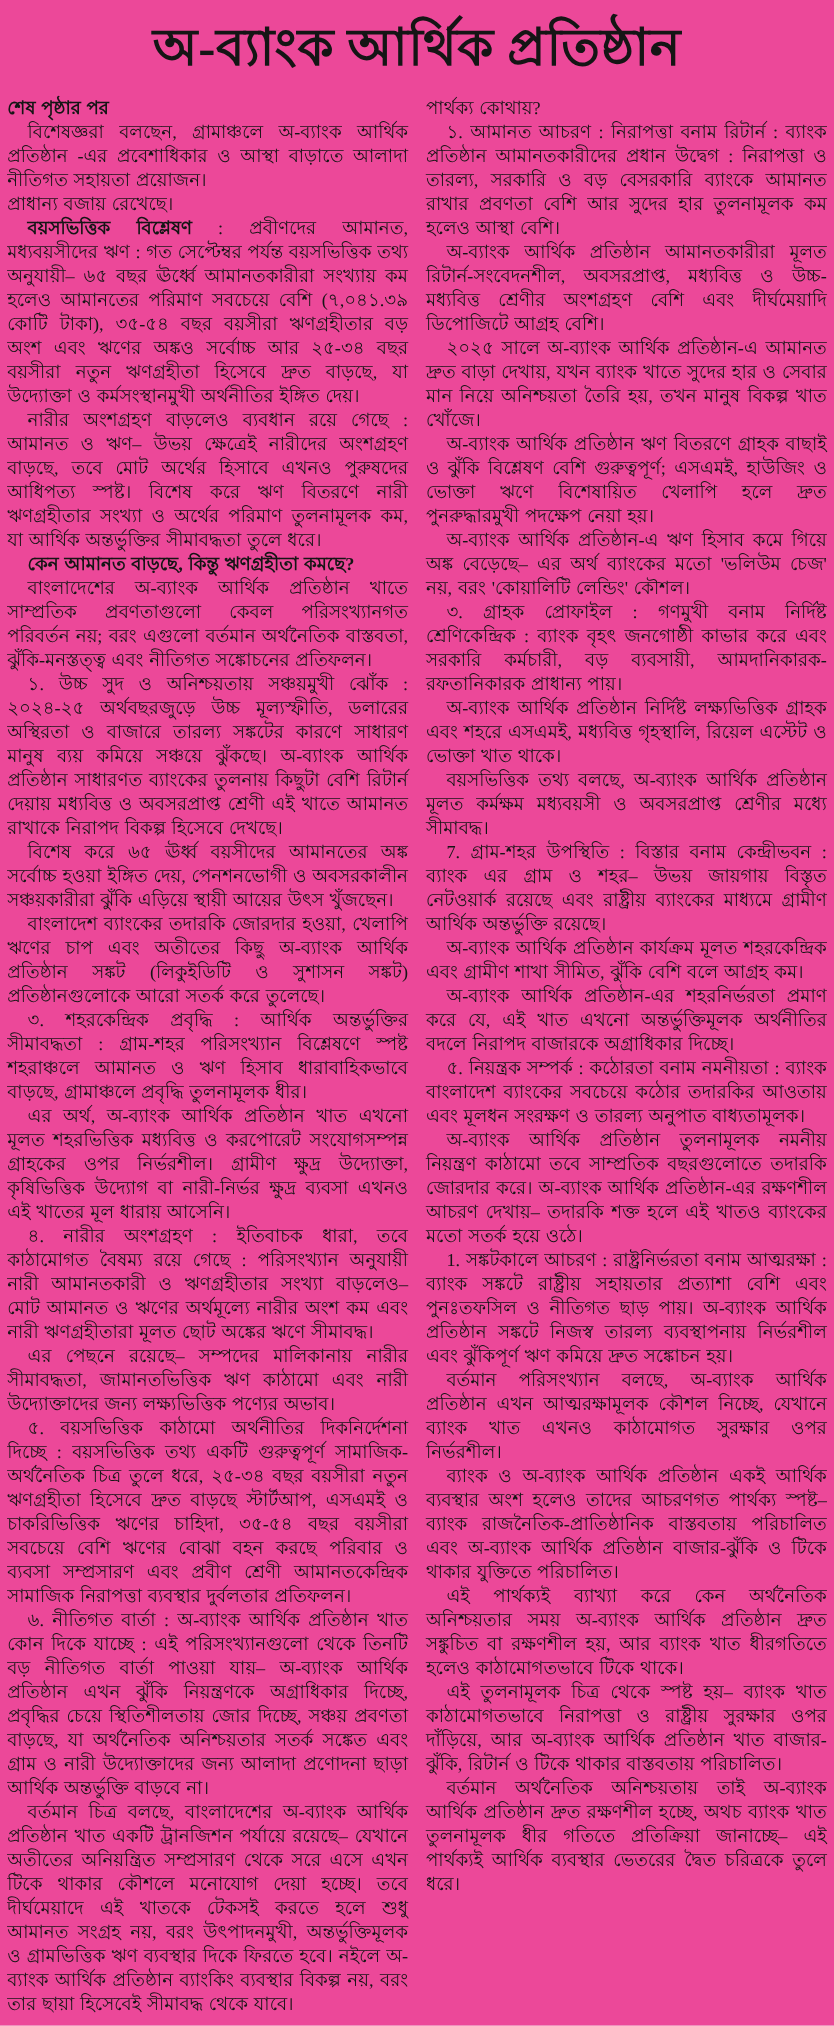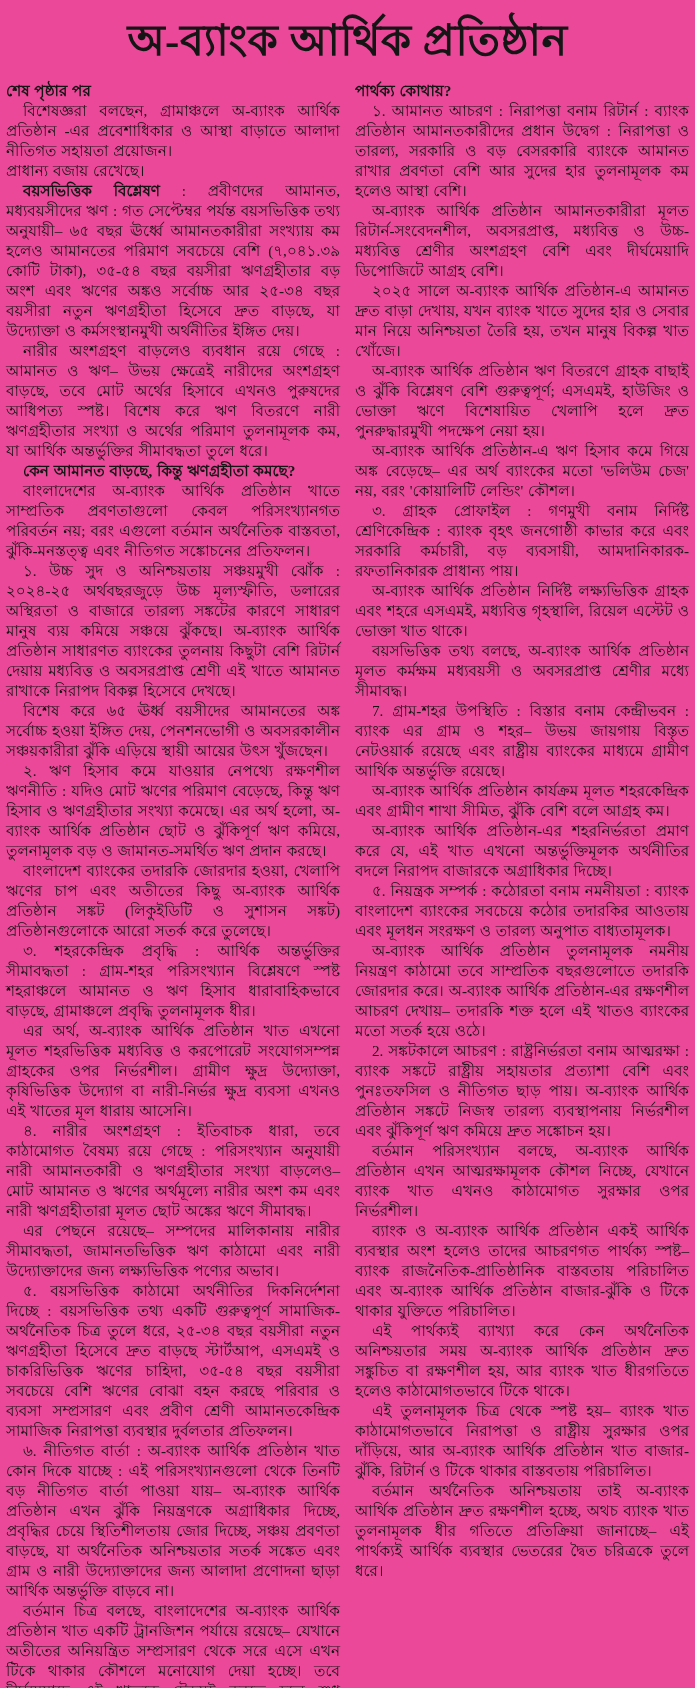--- a/index.html
+++ b/index.html
@@ -34,39 +34,38 @@
     flex: 1 1 0;
     text-align: justify;
     font-size: 15.2px;
     line-height: 20px;
     word-spacing: 1px;
   }
   .para { margin: 0; text-indent: 17px; }
   .para.flush { text-indent: 0; }
   .para.continued { text-indent: 0; font-weight: bold; }
   .para.heading { font-weight: bold; }
-  .para.heading-flush { font-weight: bold; text-indent: 0; }
+  .para.heading-flush { font-weight: normal; text-indent: 0; }
 </style>
 </head>
 <body>
 
 <div class="page">
   <h1 class="article-title">অ-ব্যাংক আর্থিক প্রতিষ্ঠান</h1>
   <div class="columns">
     <div class="col">
         <p class="para continued">শেষ পৃষ্ঠার পর</p>
         <p class="para body">বিশেষজ্ঞরা বলছেন, গ্রামাঞ্চলে অ-ব্যাংক আর্থিক প্রতিষ্ঠান -এর প্রবেশাধিকার ও আস্থা বাড়াতে আলাদা নীতিগত সহায়তা প্রয়োজন।</p>
         <p class="para flush">প্রাধান্য বজায় রেখেছে।</p>
         <p class="para body"><b>বয়সভিত্তিক বিশ্লেষণ</b> : প্রবীণদের আমানত, মধ্যবয়সীদের ঋণ : গত সেপ্টেম্বর পর্যন্ত বয়সভিত্তিক তথ্য অনুযায়ী– ৬৫ বছর ঊর্ধ্বে আমানতকারীরা সংখ্যায় কম হলেও আমানতের পরিমাণ সবচেয়ে বেশি (৭,০৪১.৩৯ কোটি টাকা), ৩৫-৫৪ বছর বয়সীরা ঋণগ্রহীতার বড় অংশ এবং ঋণের অঙ্কও সর্বোচ্চ আর ২৫-৩৪ বছর বয়সীরা নতুন ঋণগ্রহীতা হিসেবে দ্রুত বাড়ছে, যা উদ্যোক্তা ও কর্মসংস্থানমুখী অর্থনীতির ইঙ্গিত দেয়।</p>
         <p class="para body">নারীর অংশগ্রহণ বাড়লেও ব্যবধান রয়ে গেছে : আমানত ও ঋণ– উভয় ক্ষেত্রেই নারীদের অংশগ্রহণ বাড়ছে, তবে মোট অর্থের হিসাবে এখনও পুরুষদের আধিপত্য স্পষ্ট। বিশেষ করে ঋণ বিতরণে নারী ঋণগ্রহীতার সংখ্যা ও অর্থের পরিমাণ তুলনামূলক কম, যা আর্থিক অন্তর্ভুক্তির সীমাবদ্ধতা তুলে ধরে।</p>
         <p class="para heading">কেন আমানত বাড়ছে, কিন্তু ঋণগ্রহীতা কমছে?</p>
         <p class="para body">বাংলাদেশের অ-ব্যাংক আর্থিক প্রতিষ্ঠান খাতে সাম্প্রতিক প্রবণতাগুলো কেবল পরিসংখ্যানগত পরিবর্তন নয়; বরং এগুলো বর্তমান অর্থনৈতিক বাস্তবতা, ঝুঁকি-মনস্তত্ত্ব এবং নীতিগত সঙ্কোচনের প্রতিফলন।</p>
         <p class="para body">১. উচ্চ সুদ ও অনিশ্চয়তায় সঞ্চয়মুখী ঝোঁক : ২০২৪-২৫ অর্থবছরজুড়ে উচ্চ মূল্যস্ফীতি, ডলারের অস্থিরতা ও বাজারে তারল্য সঙ্কটের কারণে সাধারণ মানুষ ব্যয় কমিয়ে সঞ্চয়ে ঝুঁকছে। অ-ব্যাংক আর্থিক প্রতিষ্ঠান সাধারণত ব্যাংকের তুলনায় কিছুটা বেশি রিটার্ন দেয়ায় মধ্যবিত্ত ও অবসরপ্রাপ্ত শ্রেণী এই খাতে আমানত রাখাকে নিরাপদ বিকল্প হিসেবে দেখছে।</p>
         <p class="para body">বিশেষ করে ৬৫ ঊর্ধ্ব বয়সীদের আমানতের অঙ্ক সর্বোচ্চ হওয়া ইঙ্গিত দেয়, পেনশনভোগী ও অবসরকালীন সঞ্চয়কারীরা ঝুঁকি এড়িয়ে স্থায়ী আয়ের উৎস খুঁজছেন।</p>
-        <p class="para body">২. ঋণ হিসাব কমে যাওয়ার নেপথ্যে রক্ষণশীল ঋণনীতি : যদিও মোট ঋণের পরিমাণ বেড়েছে, কিন্তু ঋণ হিসাব ও ঋণগ্রহীতার সংখ্যা কমেছে। এর অর্থ হলো, অ-ব্যাংক আর্থিক প্রতিষ্ঠান ছোট ও ঝুঁকিপূর্ণ ঋণ কমিয়ে, তুলনামূলক বড় ও জামানত-সমর্থিত ঋণ প্রদান করছে।</p>
         <p class="para body">বাংলাদেশ ব্যাংকের তদারকি জোরদার হওয়া, খেলাপি ঋণের চাপ এবং অতীতের কিছু অ-ব্যাংক আর্থিক প্রতিষ্ঠান সঙ্কট (লিকুইডিটি ও সুশাসন সঙ্কট) প্রতিষ্ঠানগুলোকে আরো সতর্ক করে তুলেছে।</p>
         <p class="para body">৩. শহরকেন্দ্রিক প্রবৃদ্ধি : আর্থিক অন্তর্ভুক্তির সীমাবদ্ধতা : গ্রাম-শহর পরিসংখ্যান বিশ্লেষণে স্পষ্ট শহরাঞ্চলে আমানত ও ঋণ হিসাব ধারাবাহিকভাবে বাড়ছে, গ্রামাঞ্চলে প্রবৃদ্ধি তুলনামূলক ধীর।</p>
         <p class="para body">এর অর্থ, অ-ব্যাংক আর্থিক প্রতিষ্ঠান খাত এখনো মূলত শহরভিত্তিক মধ্যবিত্ত ও করপোরেট সংযোগসম্পন্ন গ্রাহকের ওপর নির্ভরশীল। গ্রামীণ ক্ষুদ্র উদ্যোক্তা, কৃষিভিত্তিক উদ্যোগ বা নারী-নির্ভর ক্ষুদ্র ব্যবসা এখনও এই খাতের মূল ধারায় আসেনি।</p>
         <p class="para body">৪. নারীর অংশগ্রহণ : ইতিবাচক ধারা, তবে কাঠামোগত বৈষম্য রয়ে গেছে : পরিসংখ্যান অনুযায়ী নারী আমানতকারী ও ঋণগ্রহীতার সংখ্যা বাড়লেও– মোট আমানত ও ঋণের অর্থমূল্যে নারীর অংশ কম এবং নারী ঋণগ্রহীতারা মূলত ছোট অঙ্কের ঋণে সীমাবদ্ধ।</p>
         <p class="para body">এর পেছনে রয়েছে– সম্পদের মালিকানায় নারীর সীমাবদ্ধতা, জামানতভিত্তিক ঋণ কাঠামো এবং নারী উদ্যোক্তাদের জন্য লক্ষ্যভিত্তিক পণ্যের অভাব।</p>
         <p class="para body">৫. বয়সভিত্তিক কাঠামো অর্থনীতির দিকনির্দেশনা দিচ্ছে : বয়সভিত্তিক তথ্য একটি গুরুত্বপূর্ণ সামাজিক-অর্থনৈতিক চিত্র তুলে ধরে, ২৫-৩৪ বছর বয়সীরা নতুন ঋণগ্রহীতা হিসেবে দ্রুত বাড়ছে স্টার্টআপ, এসএমই ও চাকরিভিত্তিক ঋণের চাহিদা, ৩৫-৫৪ বছর বয়সীরা সবচেয়ে বেশি ঋণের বোঝা বহন করছে পরিবার ও ব্যবসা সম্প্রসারণ এবং প্রবীণ শ্রেণী আমানতকেন্দ্রিক সামাজিক নিরাপত্তা ব্যবস্থার দুর্বলতার প্রতিফলন।</p>
         <p class="para body">৬. নীতিগত বার্তা : অ-ব্যাংক আর্থিক প্রতিষ্ঠান খাত কোন দিকে যাচ্ছে : এই পরিসংখ্যানগুলো থেকে তিনটি বড় নীতিগত বার্তা পাওয়া যায়– অ-ব্যাংক আর্থিক প্রতিষ্ঠান এখন ঝুঁকি নিয়ন্ত্রণকে অগ্রাধিকার দিচ্ছে, প্রবৃদ্ধির চেয়ে স্থিতিশীলতায় জোর দিচ্ছে, সঞ্চয় প্রবণতা বাড়ছে, যা অর্থনৈতিক অনিশ্চয়তার সতর্ক সঙ্কেত এবং গ্রাম ও নারী উদ্যোক্তাদের জন্য আলাদা প্রণোদনা ছাড়া আর্থিক অন্তর্ভুক্তি বাড়বে না।</p>
         <p class="para body">বর্তমান চিত্র বলছে, বাংলাদেশের অ-ব্যাংক আর্থিক প্রতিষ্ঠান খাত একটি ট্রানজিশন পর্যায়ে রয়েছে– যেখানে অতীতের অনিয়ন্ত্রিত সম্প্রসারণ থেকে সরে এসে এখন টিকে থাকার কৌশলে মনোযোগ দেয়া হচ্ছে। তবে দীর্ঘমেয়াদে এই খাতকে টেকসই করতে হলে শুধু আমানত সংগ্রহ নয়, বরং উৎপাদনমুখী, অন্তর্ভুক্তিমূলক ও গ্রামভিত্তিক ঋণ ব্যবস্থার দিকে ফিরতে হবে। নইলে অ-ব্যাংক আর্থিক প্রতিষ্ঠান ব্যাংকিং ব্যবস্থার বিকল্প নয়, বরং তার ছায়া হিসেবেই সীমাবদ্ধ থেকে যাবে।</p>
       </div>
     <div class="col">
@@ -77,21 +76,21 @@
         <p class="para body">অ-ব্যাংক আর্থিক প্রতিষ্ঠান ঋণ বিতরণে গ্রাহক বাছাই ও ঝুঁকি বিশ্লেষণ বেশি গুরুত্বপূর্ণ; এসএমই, হাউজিং ও ভোক্তা ঋণে বিশেষায়িত খেলাপি হলে দ্রুত পুনরুদ্ধারমুখী পদক্ষেপ নেয়া হয়।</p>
         <p class="para body">অ-ব্যাংক আর্থিক প্রতিষ্ঠান-এ ঋণ হিসাব কমে গিয়ে অঙ্ক বেড়েছে– এর অর্থ ব্যাংকের মতো 'ভলিউম চেজ' নয়, বরং 'কোয়ালিটি লেন্ডিং' কৌশল।</p>
         <p class="para body">৩. গ্রাহক প্রোফাইল : গণমুখী বনাম নির্দিষ্ট শ্রেণিকেন্দ্রিক : ব্যাংক বৃহৎ জনগোষ্ঠী কাভার করে এবং সরকারি কর্মচারী, বড় ব্যবসায়ী, আমদানিকারক-রফতানিকারক প্রাধান্য পায়।</p>
         <p class="para body">অ-ব্যাংক আর্থিক প্রতিষ্ঠান নির্দিষ্ট লক্ষ্যভিত্তিক গ্রাহক এবং শহরে এসএমই, মধ্যবিত্ত গৃহস্থালি, রিয়েল এস্টেট ও ভোক্তা খাত থাকে।</p>
         <p class="para body">বয়সভিত্তিক তথ্য বলছে, অ-ব্যাংক আর্থিক প্রতিষ্ঠান মূলত কর্মক্ষম মধ্যবয়সী ও অবসরপ্রাপ্ত শ্রেণীর মধ্যে সীমাবদ্ধ।</p>
         <p class="para body">7. গ্রাম-শহর উপস্থিতি : বিস্তার বনাম কেন্দ্রীভবন : ব্যাংক এর গ্রাম ও শহর– উভয় জায়গায় বিস্তৃত নেটওয়ার্ক রয়েছে এবং রাষ্ট্রীয় ব্যাংকের মাধ্যমে গ্রামীণ আর্থিক অন্তর্ভুক্তি রয়েছে।</p>
         <p class="para body">অ-ব্যাংক আর্থিক প্রতিষ্ঠান কার্যক্রম মূলত শহরকেন্দ্রিক এবং গ্রামীণ শাখা সীমিত, ঝুঁকি বেশি বলে আগ্রহ কম।</p>
         <p class="para body">অ-ব্যাংক আর্থিক প্রতিষ্ঠান-এর শহরনির্ভরতা প্রমাণ করে যে, এই খাত এখনো অন্তর্ভুক্তিমূলক অর্থনীতির বদলে নিরাপদ বাজারকে অগ্রাধিকার দিচ্ছে।</p>
         <p class="para body">৫. নিয়ন্ত্রক সম্পর্ক : কঠোরতা বনাম নমনীয়তা : ব্যাংক বাংলাদেশ ব্যাংকের সবচেয়ে কঠোর তদারকির আওতায় এবং মূলধন সংরক্ষণ ও তারল্য অনুপাত বাধ্যতামূলক।</p>
         <p class="para body">অ-ব্যাংক আর্থিক প্রতিষ্ঠান তুলনামূলক নমনীয় নিয়ন্ত্রণ কাঠামো তবে সাম্প্রতিক বছরগুলোতে তদারকি জোরদার করে। অ-ব্যাংক আর্থিক প্রতিষ্ঠান-এর রক্ষণশীল আচরণ দেখায়– তদারকি শক্ত হলে এই খাতও ব্যাংকের মতো সতর্ক হয়ে ওঠে।</p>
-        <p class="para body">2. সঙ্কটকালে আচরণ : রাষ্ট্রনির্ভরতা বনাম আত্মরক্ষা : ব্যাংক সঙ্কটে রাষ্ট্রীয় সহায়তার প্রত্যাশা বেশি এবং পুনঃতফসিল ও নীতিগত ছাড় পায়। অ-ব্যাংক আর্থিক প্রতিষ্ঠান সঙ্কটে নিজস্ব তারল্য ব্যবস্থাপনায় নির্ভরশীল এবং ঝুঁকিপূর্ণ ঋণ কমিয়ে দ্রুত সঙ্কোচন হয়।</p>
+        <p class="para body">1. সঙ্কটকালে আচরণ : রাষ্ট্রনির্ভরতা বনাম আত্মরক্ষা : ব্যাংক সঙ্কটে রাষ্ট্রীয় সহায়তার প্রত্যাশা বেশি এবং পুনঃতফসিল ও নীতিগত ছাড় পায়। অ-ব্যাংক আর্থিক প্রতিষ্ঠান সঙ্কটে নিজস্ব তারল্য ব্যবস্থাপনায় নির্ভরশীল এবং ঝুঁকিপূর্ণ ঋণ কমিয়ে দ্রুত সঙ্কোচন হয়।</p>
         <p class="para body">বর্তমান পরিসংখ্যান বলছে, অ-ব্যাংক আর্থিক প্রতিষ্ঠান এখন আত্মরক্ষামূলক কৌশল নিচ্ছে, যেখানে ব্যাংক খাত এখনও কাঠামোগত সুরক্ষার ওপর নির্ভরশীল।</p>
         <p class="para body">ব্যাংক ও অ-ব্যাংক আর্থিক প্রতিষ্ঠান একই আর্থিক ব্যবস্থার অংশ হলেও তাদের আচরণগত পার্থক্য স্পষ্ট– ব্যাংক রাজনৈতিক-প্রাতিষ্ঠানিক বাস্তবতায় পরিচালিত এবং অ-ব্যাংক আর্থিক প্রতিষ্ঠান বাজার-ঝুঁকি ও টিকে থাকার যুক্তিতে পরিচালিত।</p>
         <p class="para body">এই পার্থক্যই ব্যাখ্যা করে কেন অর্থনৈতিক অনিশ্চয়তার সময় অ-ব্যাংক আর্থিক প্রতিষ্ঠান দ্রুত সঙ্কুচিত বা রক্ষণশীল হয়, আর ব্যাংক খাত ধীরগতিতে হলেও কাঠামোগতভাবে টিকে থাকে।</p>
         <p class="para body">এই তুলনামূলক চিত্র থেকে স্পষ্ট হয়– ব্যাংক খাত কাঠামোগতভাবে নিরাপত্তা ও রাষ্ট্রীয় সুরক্ষার ওপর দাঁড়িয়ে, আর অ-ব্যাংক আর্থিক প্রতিষ্ঠান খাত বাজার-ঝুঁকি, রিটার্ন ও টিকে থাকার বাস্তবতায় পরিচালিত।</p>
         <p class="para body">বর্তমান অর্থনৈতিক অনিশ্চয়তায় তাই অ-ব্যাংক আর্থিক প্রতিষ্ঠান দ্রুত রক্ষণশীল হচ্ছে, অথচ ব্যাংক খাত তুলনামূলক ধীর গতিতে প্রতিক্রিয়া জানাচ্ছে– এই পার্থক্যই আর্থিক ব্যবস্থার ভেতরের দ্বৈত চরিত্রকে তুলে ধরে।</p>
       </div>
   </div>
 </div>
 
 </body></html>

